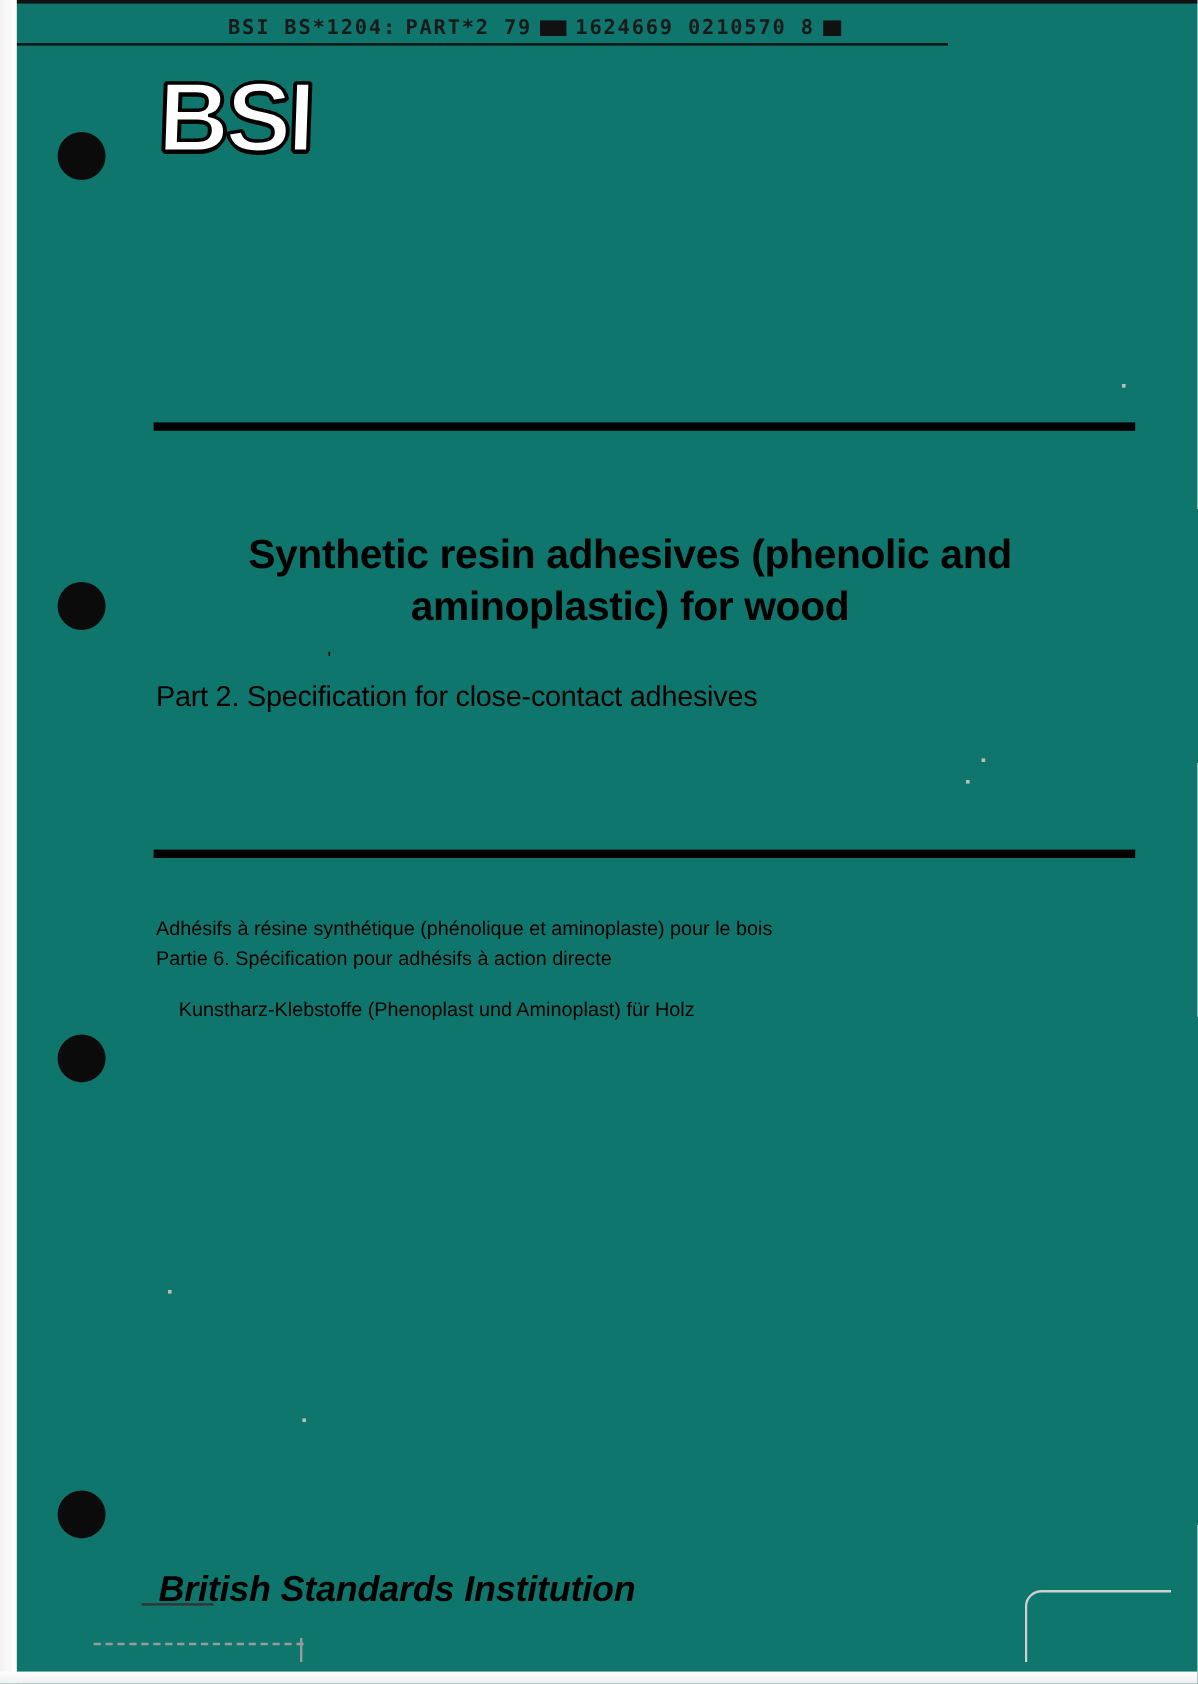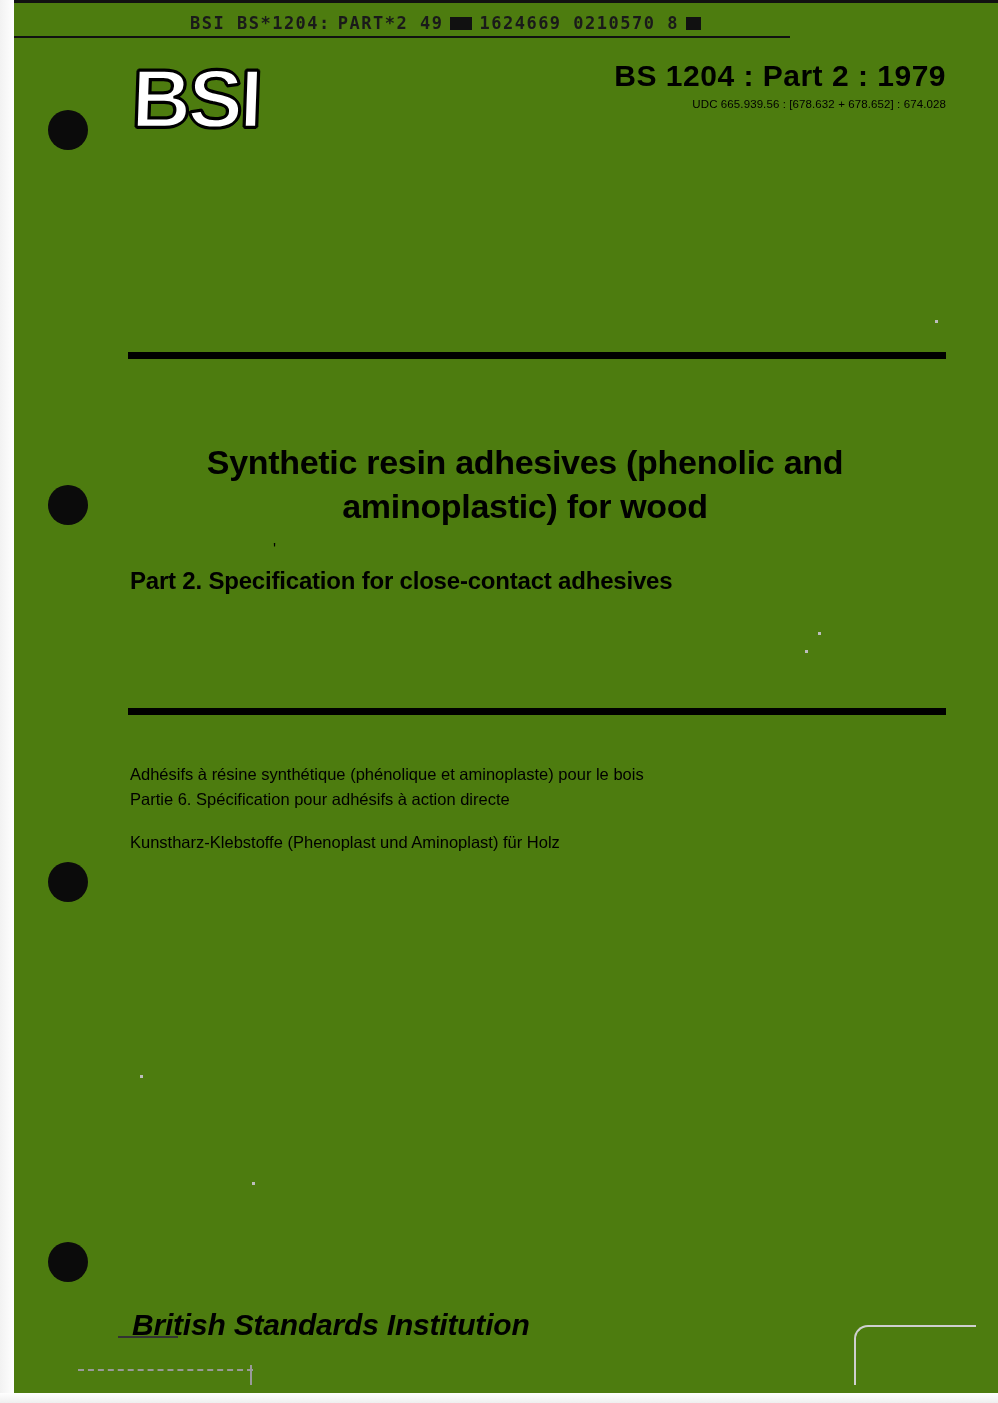--- a/index.html
+++ b/index.html
@@ -4,21 +4,21 @@
 <style>
   html, body {
     margin: 0;
     padding: 0;
     background: #ffffff;
   }
   .page {
     position: relative;
     width: 998px;
     height: 1403px;
-    background: #4d7c0f;
+    background: #0f766e;
     overflow: hidden;
     font-family: "Liberation Sans", sans-serif;
     color: #000000;
   }
 
   
   .barcode-strip {
     position: absolute;
     top: 10px;
     left: 190px;
@@ -135,35 +135,35 @@
   .tick {
     position: absolute;
     left: 143px;
     top: 105px;
     font-size: 16px;
     line-height: 10px;
   }
   .title-part {
     margin-top: 38px;
     font-size: 24px;
-    font-weight: bold;
+    font-weight: normal;
     line-height: 30px;
     letter-spacing: -0.2px;
   }
 
   
   .trans {
     position: absolute;
     left: 130px;
     width: 790px;
     font-size: 16.5px;
     line-height: 25px;
   }
   .trans-fr { top: 762px; }
-  .trans-de { top: 830px; }
+  .trans-de { top: 830px; margin-left: 19px; }
 
   
   .publisher {
     position: absolute;
     left: 132px;
     top: 1308px;
     font-size: 30px;
     font-weight: bold;
     letter-spacing: -0.2px;
     font-style: italic;
@@ -230,37 +230,33 @@
 
 <div class="page">
 
   <div class="top-rule"></div>
   <div class="top-rule2"></div>
   <div class="left-edge-shade"></div>
   <div class="bottom-edge-shade"></div>
 
   <div class="barcode-strip">
     <span>BSI BS*1204:</span>
-    <span>PART*2 49</span>
+    <span>PART*2 79</span>
     <span class="barcode-block"></span>
     <span>1624669 0210570 8</span>
     <span class="barcode-block sm"></span>
   </div>
 
   <div class="hole h1"></div>
   <div class="hole h2"></div>
   <div class="hole h3"></div>
   <div class="hole h4"></div>
 
   <div class="bsi-logo">BSI</div>
 
-  <div class="std-number">
-    <div class="num">BS 1204 : Part 2 : 1979</div>
-    <div class="udc">UDC 665.939.56 : [678.632 + 678.652] : 674.028</div>
-  </div>
 
   <div class="rule rule-top"></div>
   <div class="rule rule-bottom"></div>
 
   <div class="title-block">
     <div class="title-main">Synthetic resin adhesives (phenolic and aminoplastic) for wood</div>
     <div class="tick">'</div>
     <div class="title-part">Part 2. Specification for close-contact adhesives</div>
   </div>
 

